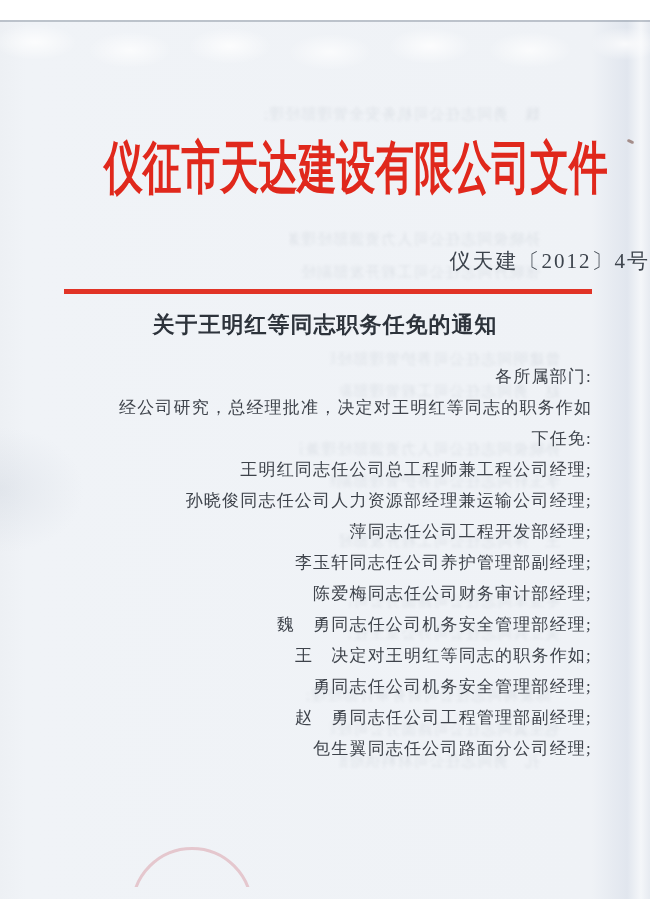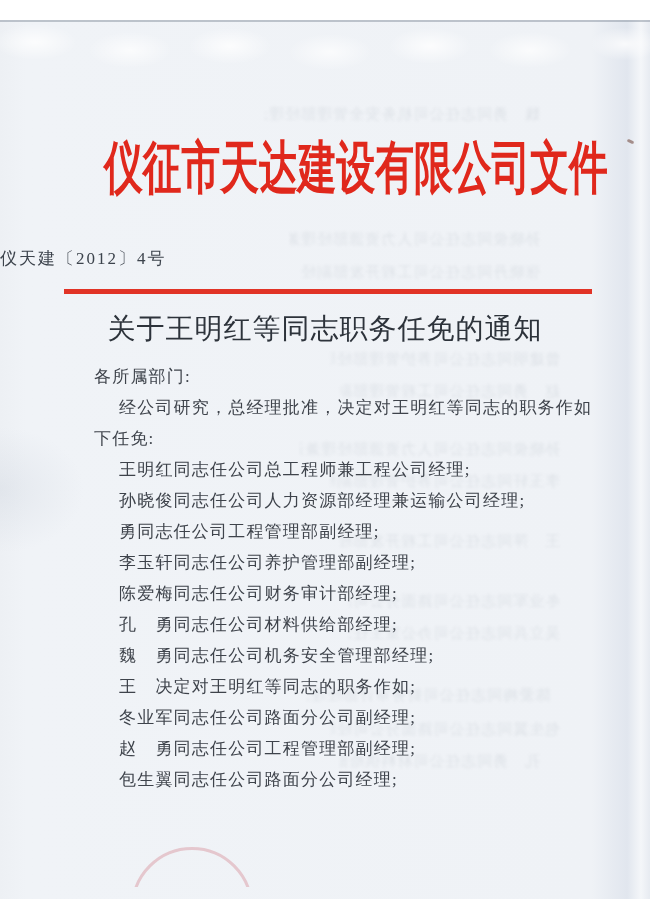--- a/index.html
+++ b/index.html
@@ -32,36 +32,36 @@
   }
   .header-title{
     position:absolute;top:116px;left:0;width:100%;margin:0;
     text-align:center;white-space:nowrap;
     font-size:57px;line-height:64px;font-weight:bold;
     color:var(--header-red);
     transform:scaleX(0.68);
   }
   .doc-number{
     position:absolute;top:227px;left:0;width:100%;
-    text-align:left;font-size:17px;letter-spacing:2px;color:#3c434c;
+    text-align:right;font-size:21px;letter-spacing:2px;color:#3c434c;
   }
   .red-rule{
     position:absolute;top:269px;left:64px;width:528px;height:5px;
     background:var(--rule-red);
   }
   .doc-title{
     position:absolute;top:290px;left:0;width:100%;margin:0;
-    text-align:center;font-size:28px;font-weight:normal;letter-spacing:1px;
+    text-align:center;font-size:22px;font-weight:bold;letter-spacing:1px;
     color:#2d333b;
   }
   .body{
     position:absolute;top:345px;left:94px;right:58px;
     font-size:17px;letter-spacing:1.2px;color:var(--ink);
   }
-  .body p{margin:0;height:31px;line-height:24px;white-space:nowrap;}
+  .body p{margin:0;height:31px;line-height:24px;white-space:nowrap;text-align:right;}
   .indent{padding-left:25px;font-family:Liberation Serif, serif;}
   .bleed{
     position:absolute;height:22px;overflow:hidden;
     transform:scaleX(-1);
     filter:blur(1.5px);opacity:.12;
     color:#64707f;font-size:15px;letter-spacing:1px;white-space:nowrap;
     font-family:"Liberation Serif","DejaVu Serif",serif;
     pointer-events:none;
   }
   .stamp-wrap{
@@ -105,27 +105,26 @@
   <div class="red-rule"></div>
 
   <h2 class="doc-title">关于王明红等同志职务任免的通知</h2>
 
   <div class="body">
     <p>各所属部门:</p>
     <p class="indent">经公司研究，总经理批准，决定对王明红等同志的职务作如</p>
     <p>下任免:</p>
     <p class="indent">王明红同志任公司总工程师兼工程公司经理;</p>
     <p class="indent">孙晓俊同志任公司人力资源部经理兼运输公司经理;</p>
-    <p class="indent">勇同志任公司工程管理部副经理;</p>
+    <p class="indent">萍同志任公司工程开发部经理;</p>
     <p class="indent">李玉轩同志任公司养护管理部副经理;</p>
     <p class="indent">陈爱梅同志任公司财务审计部经理;</p>
-    <p class="indent">孔　勇同志任公司材料供给部经理;</p>
     <p class="indent">魏　勇同志任公司机务安全管理部经理;</p>
     <p class="indent">王　决定对王明红等同志的职务作如;</p>
-    <p class="indent">冬业军同志任公司路面分公司副经理;</p>
+    <p class="indent">勇同志任公司机务安全管理部经理;</p>
     <p class="indent">赵　勇同志任公司工程管理部副经理;</p>
     <p class="indent">包生翼同志任公司路面分公司经理;</p>
   </div>
 
   <div class="stamp-wrap">
     <div class="stamp-circle"></div>
   </div>
 
 </div>
 

